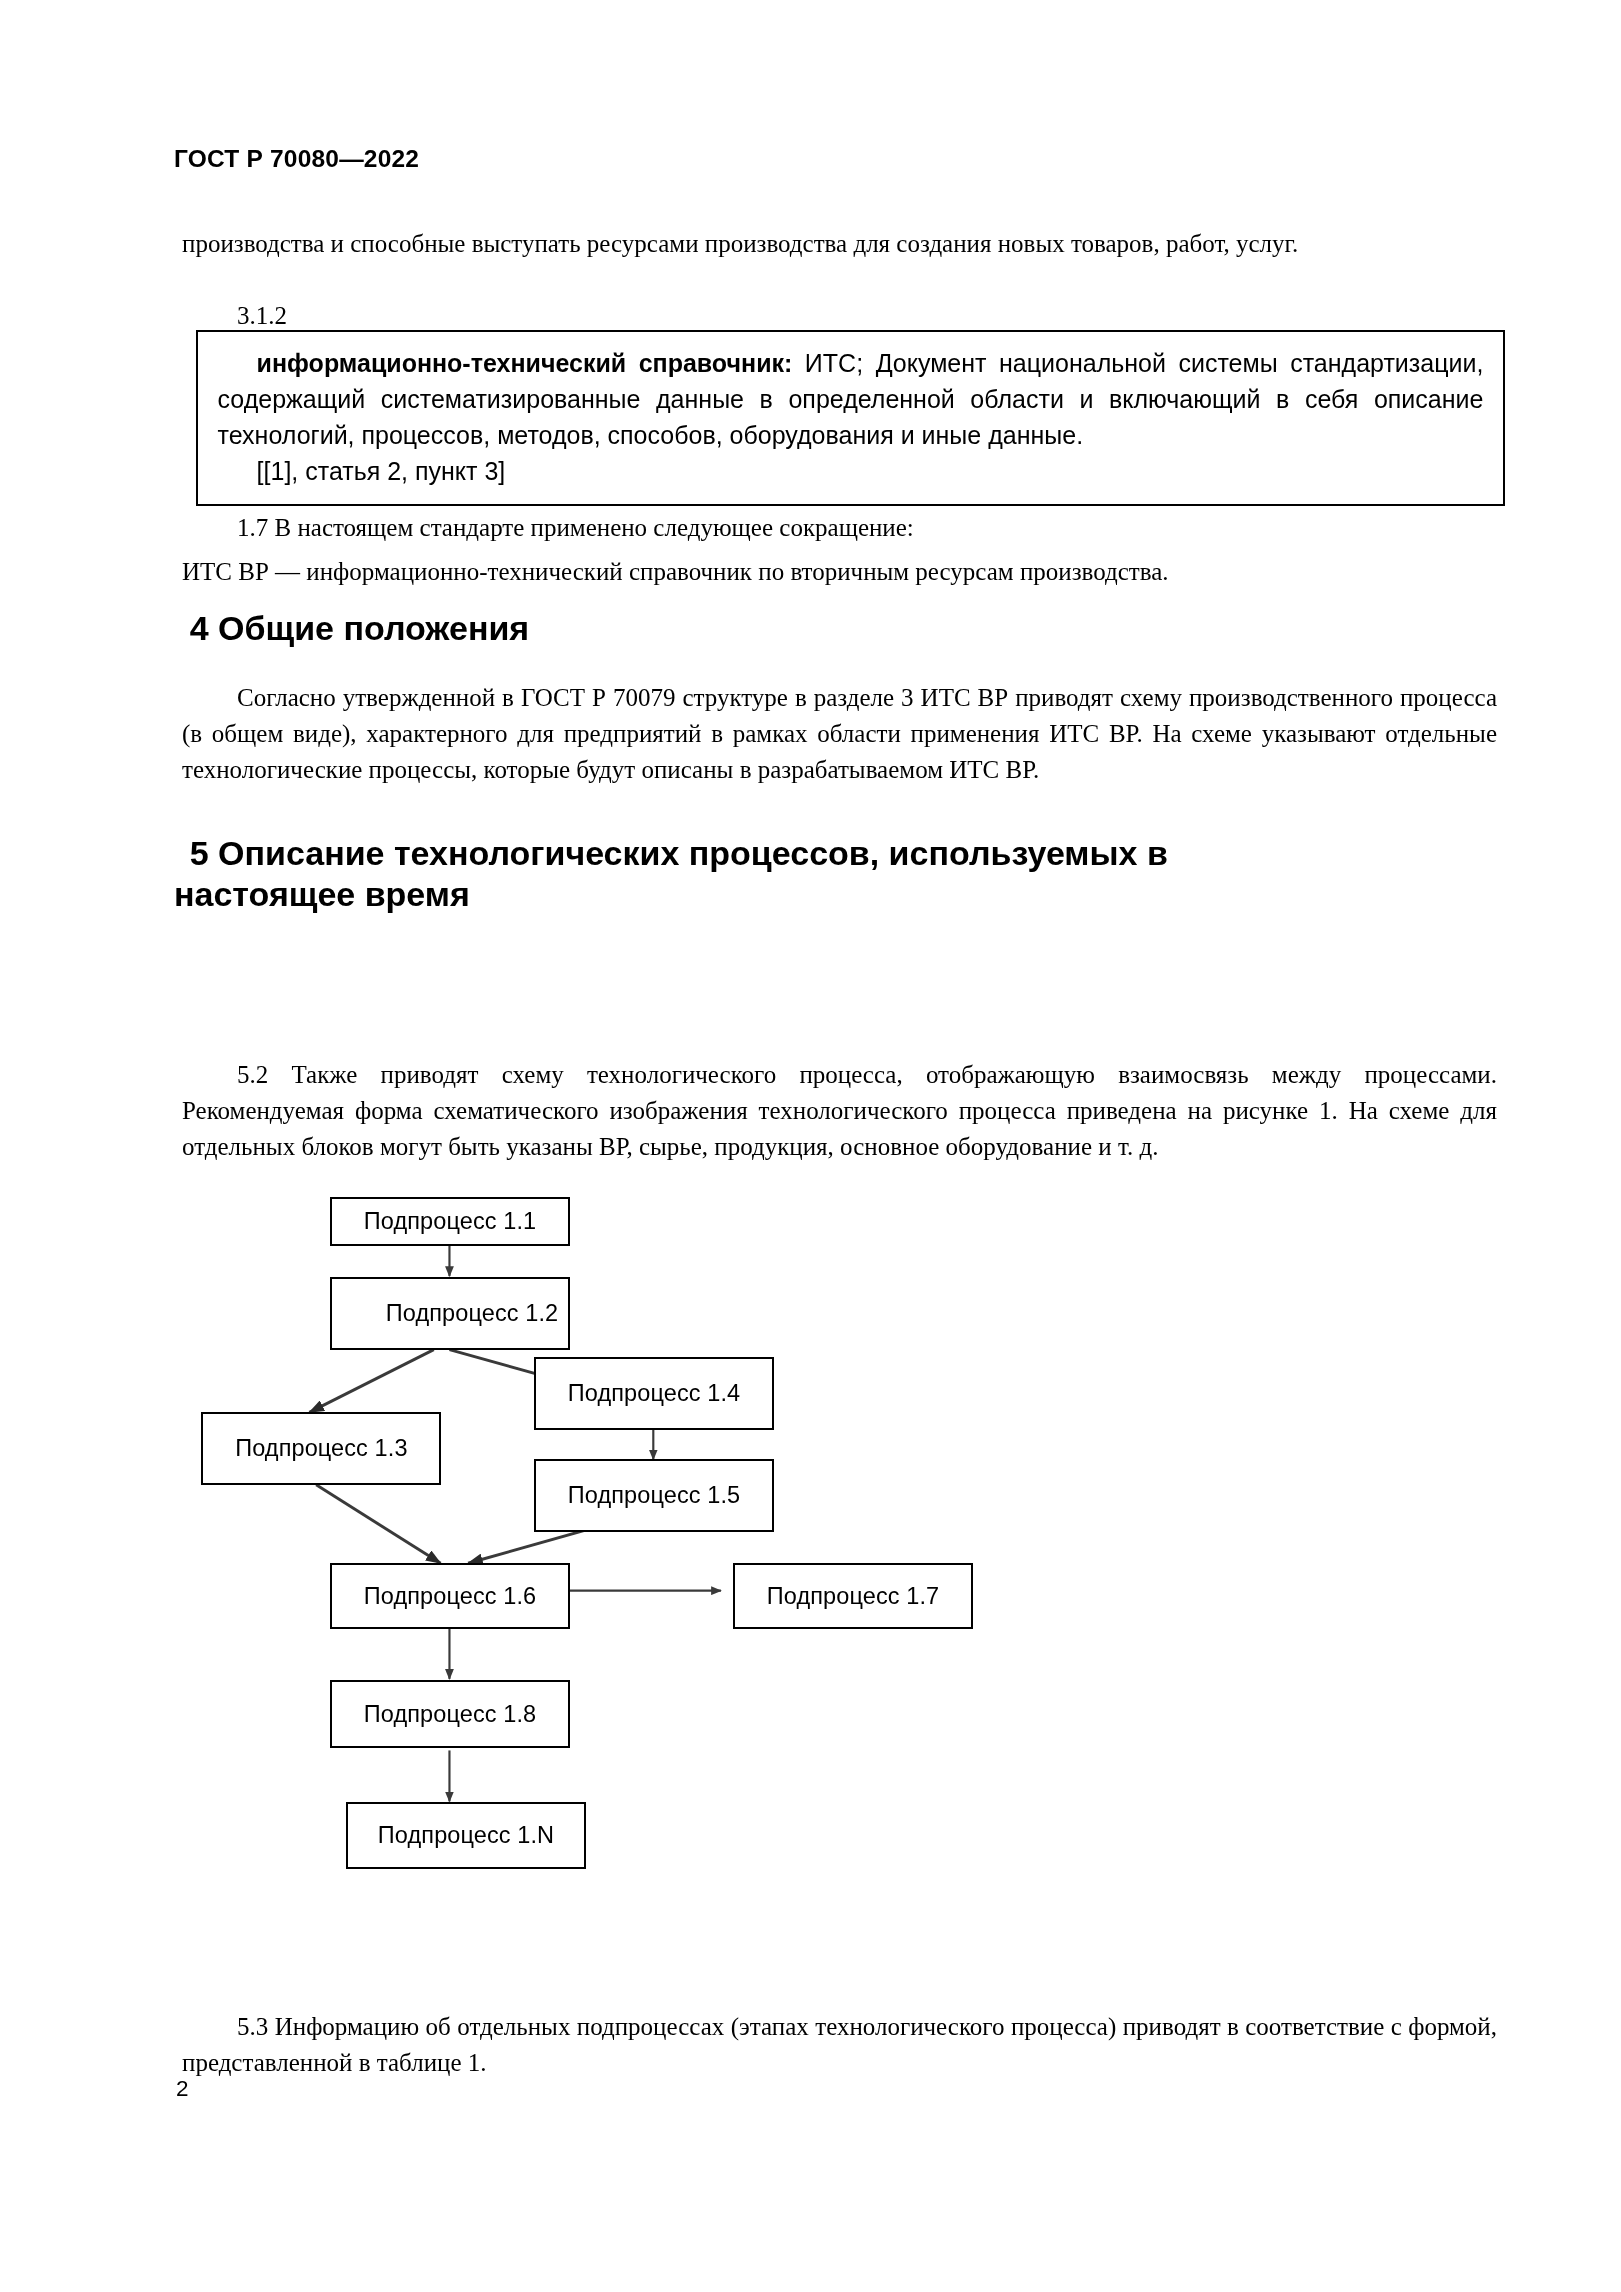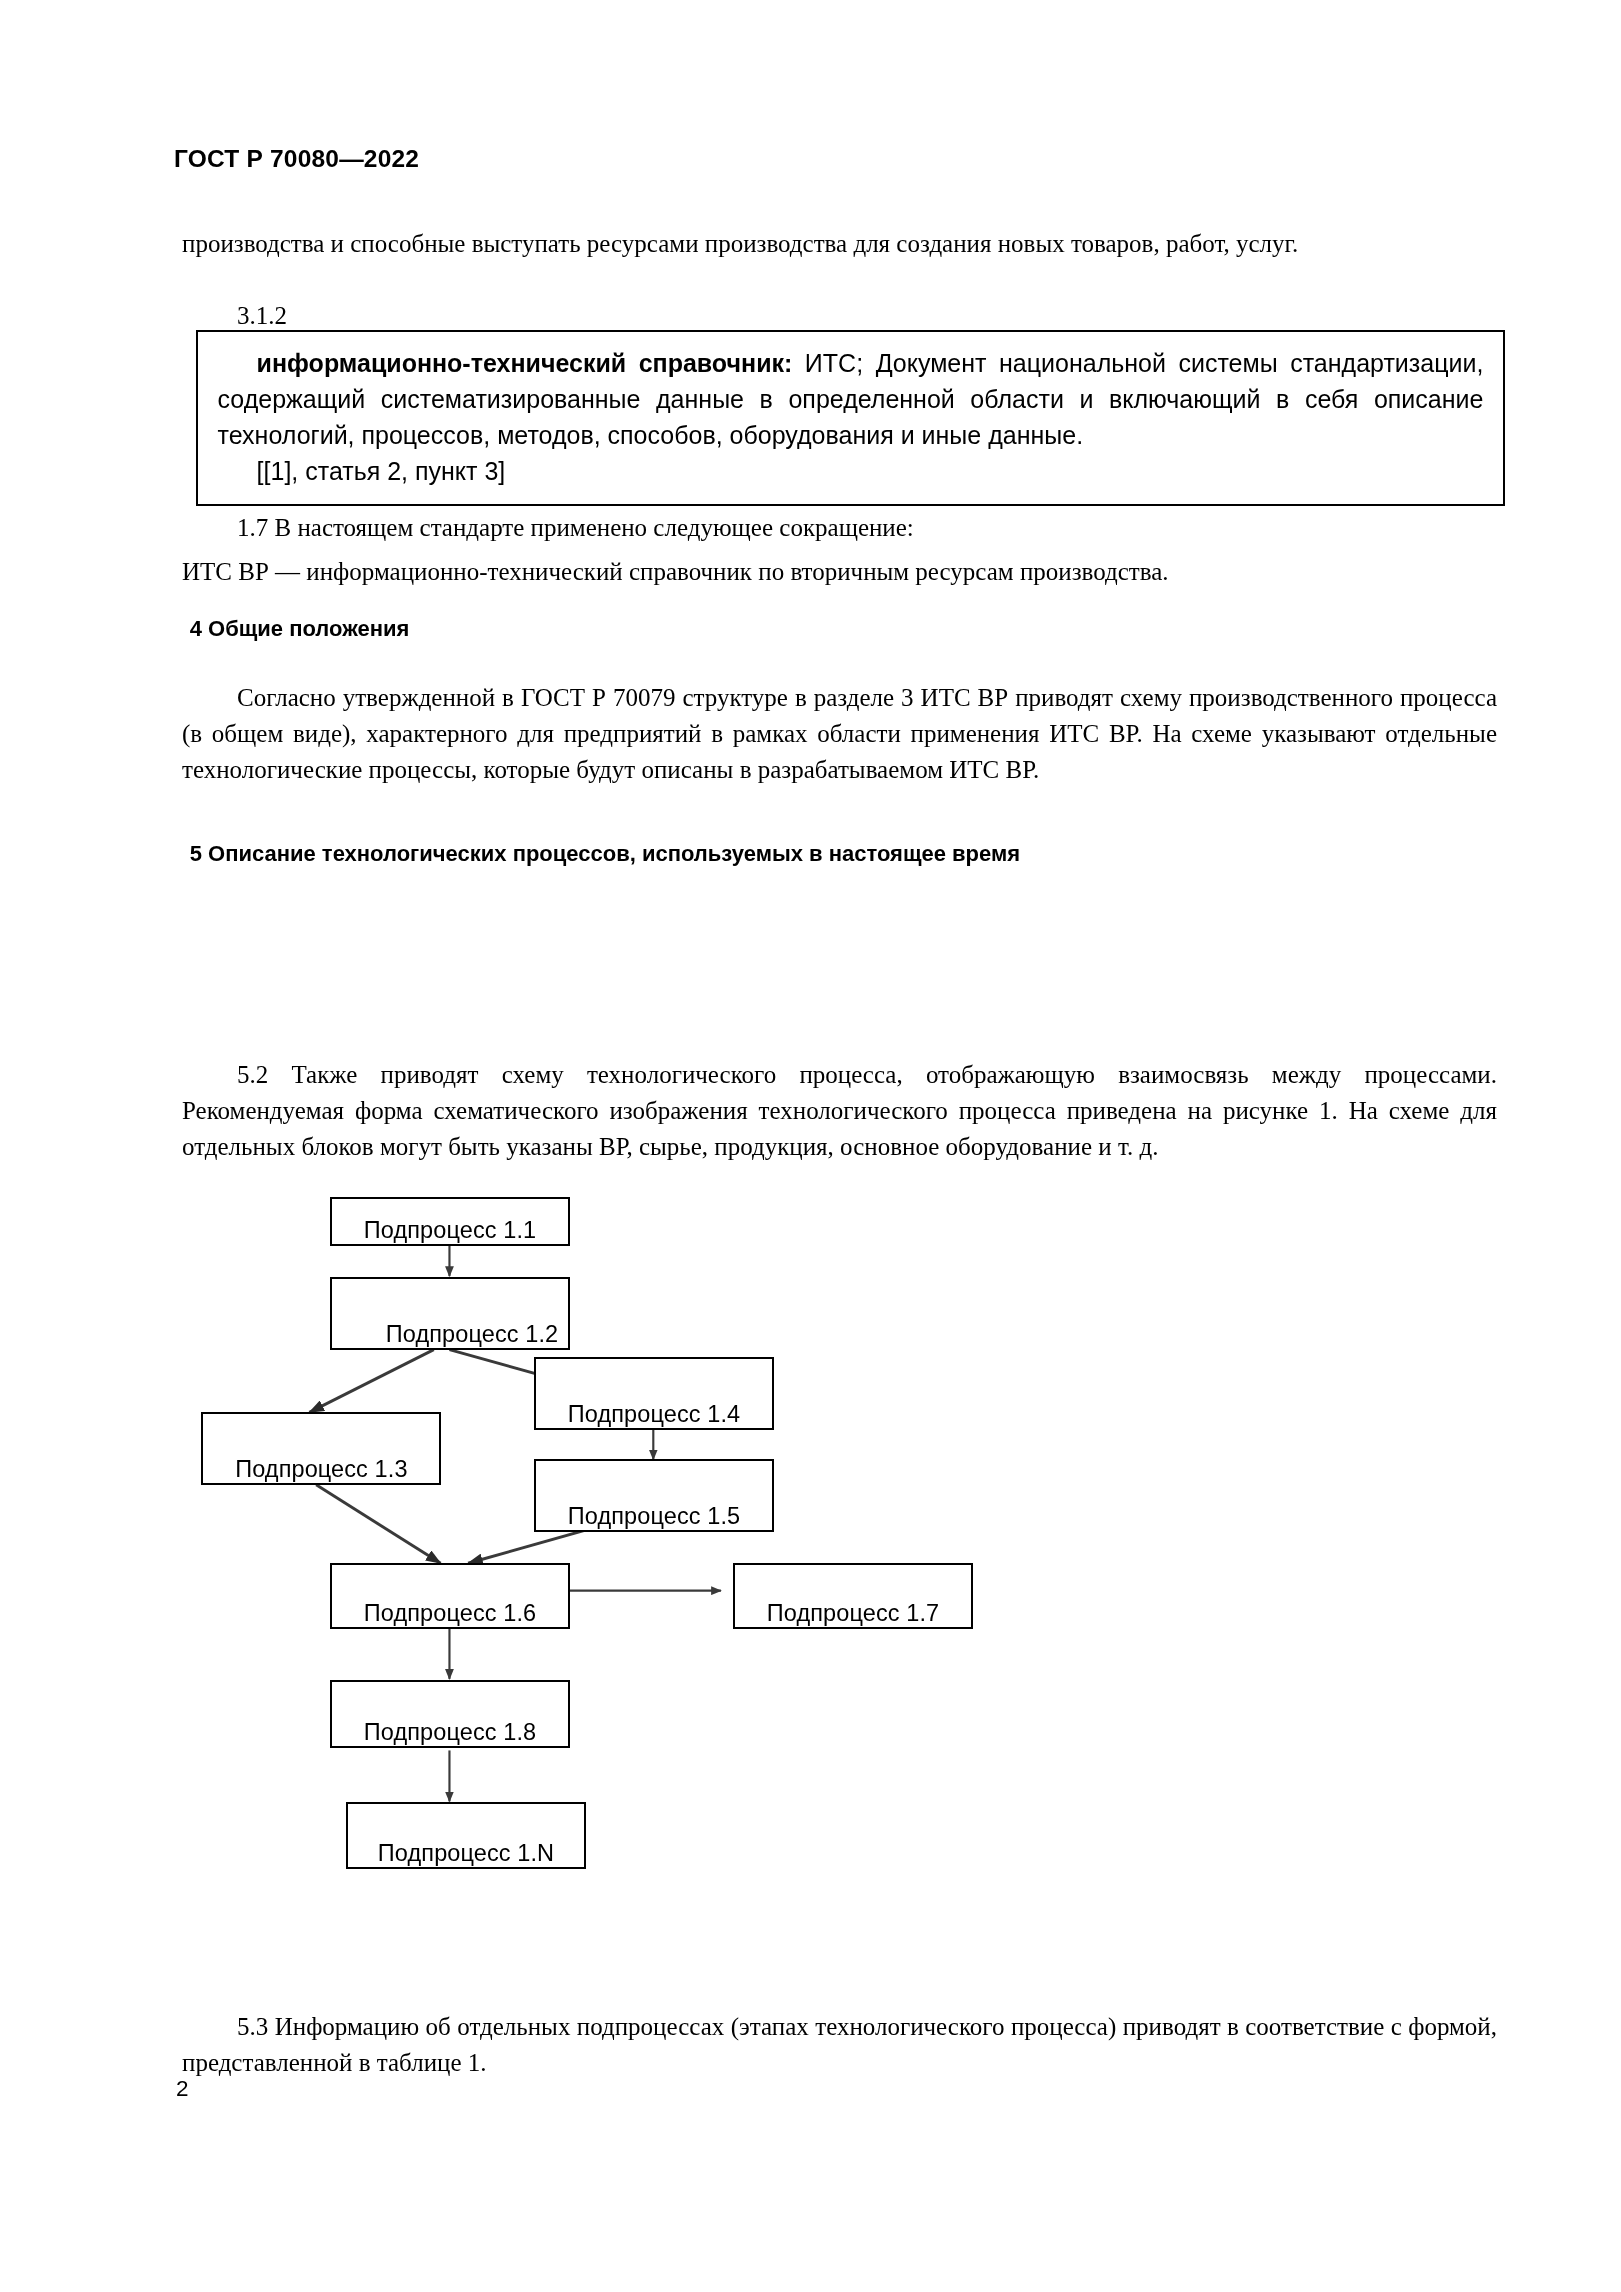--- a/index.html
+++ b/index.html
@@ -69,21 +69,21 @@
   .defbox .srcline {
     font-size: 25px;
     line-height: 36px;
     margin: 0;
     text-indent: 39px;
     text-align: left;
   }
 
   
   .h-sec {
-    font-size: 22px;
+    font-size: 34px;
     font-weight: bold;
     line-height: 41px;
     margin: 0;
     text-indent: 15.7px;
   }
 
   
   .figure-wrap {
     position: relative;
     width: 1331px;
@@ -94,21 +94,21 @@
     text-align: center;
     margin: 0;
   }
 
   .node {
     position: absolute;
     border: 2.5px solid #000;
     background: #fff;
     box-sizing: border-box;
     display: flex;
-    align-items: flex-end;
+    align-items: center;
     justify-content: center;
     font-size: 23.5px;
     color: #000;
     z-index: 2;
     letter-spacing: 0.1px;
   }
 
   .fig-svg {
     position: absolute;
     left: 0;

